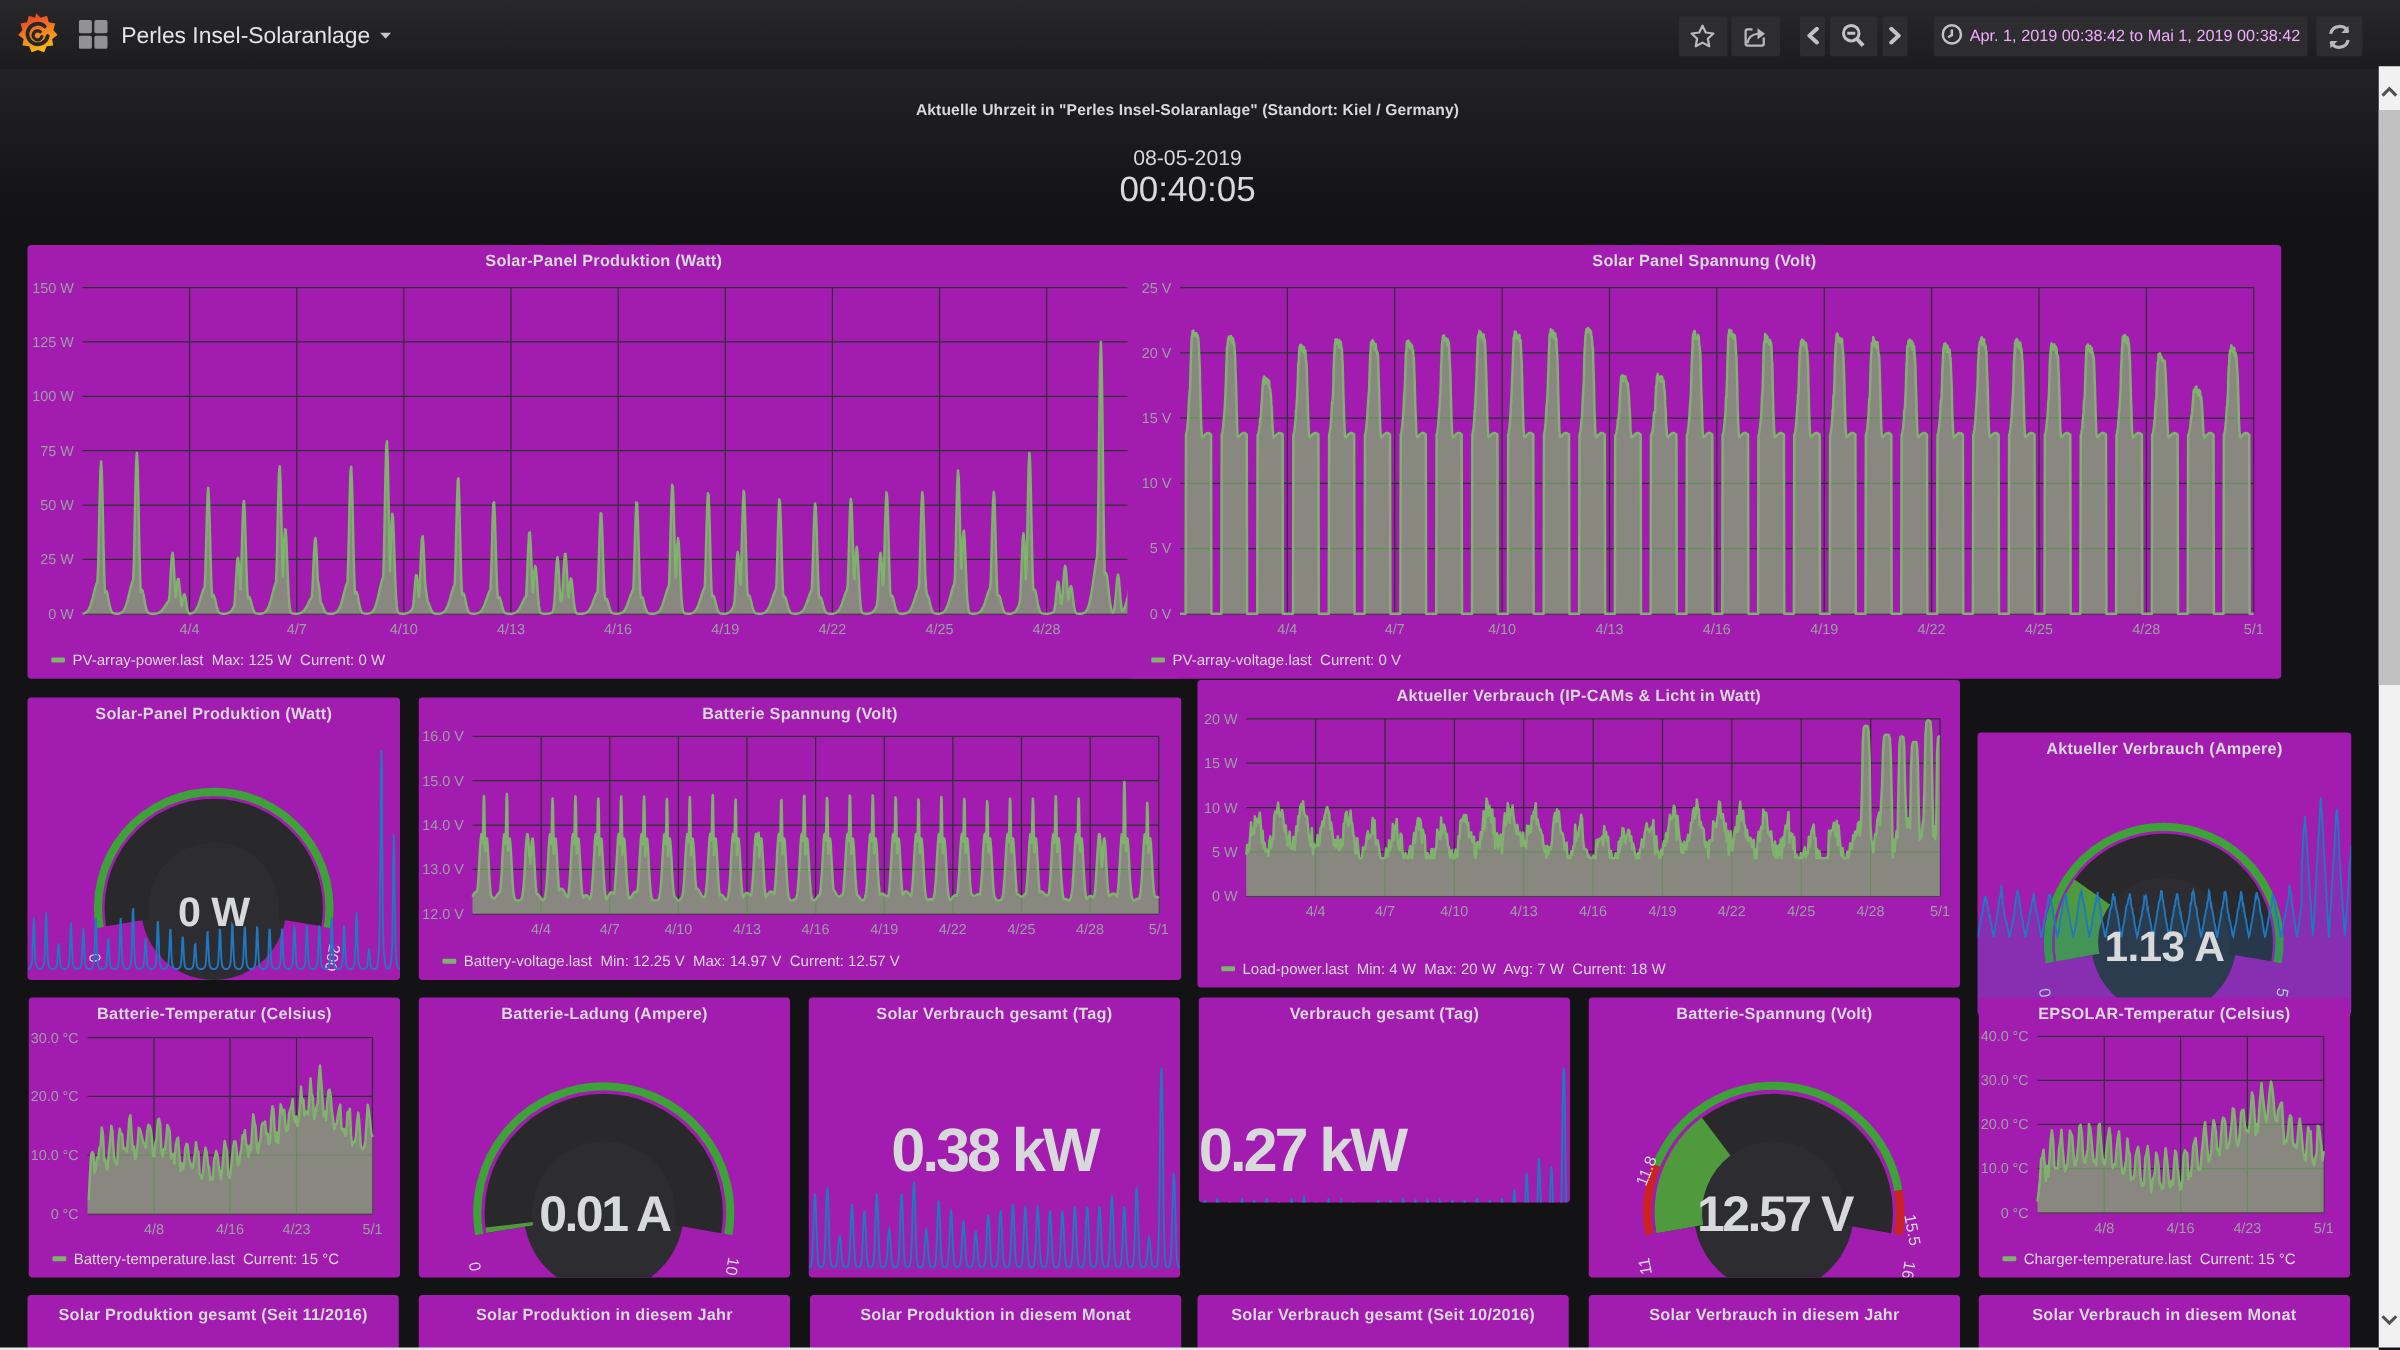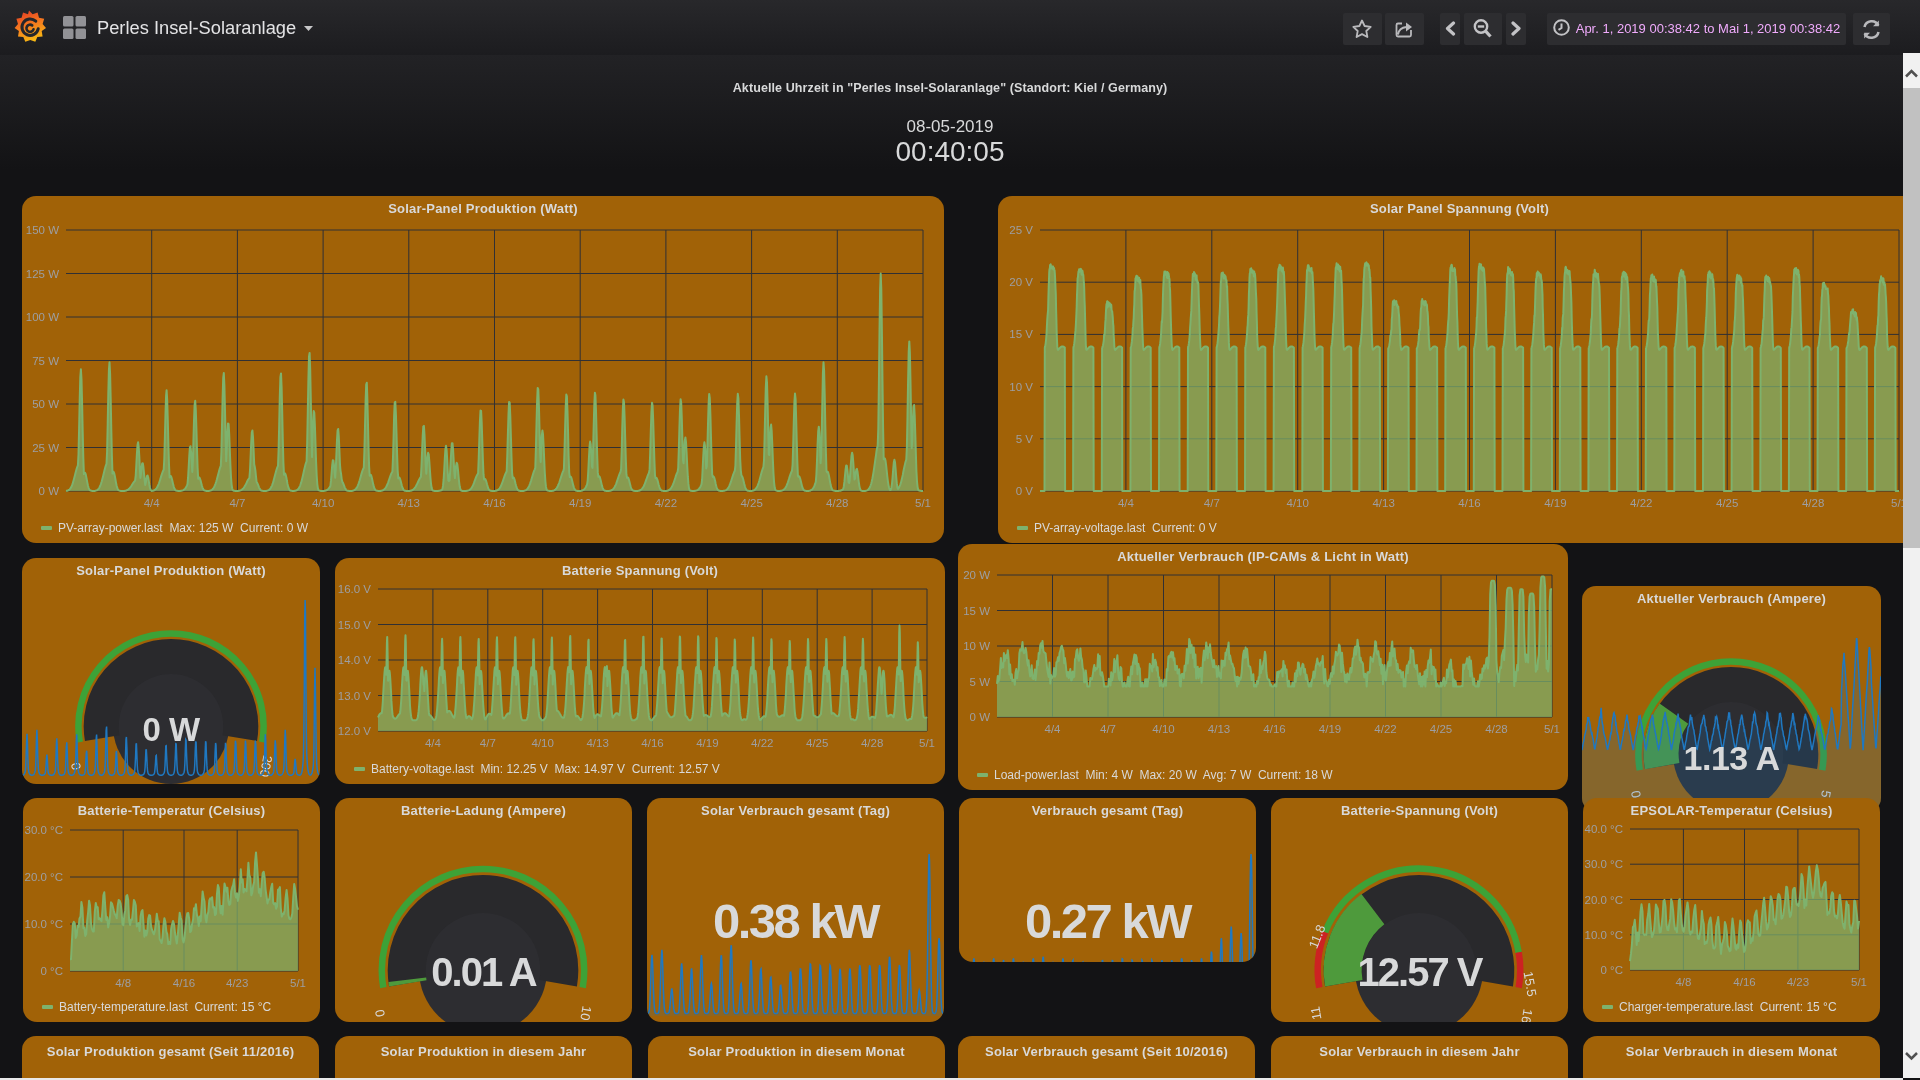--- a/index.html
+++ b/index.html
@@ -1,15 +1,15 @@
 <!DOCTYPE html>
 <html><head><meta charset="utf-8"><style>
 *{margin:0;padding:0;box-sizing:border-box}
 html,body{width:1920px;height:1080px;overflow:hidden;background:#131315;font-family:"Liberation Sans",sans-serif}
-.panel{position:absolute;background:#a16207;border-radius:14px;overflow:hidden}
+.panel{position:absolute;background:#a21caf;border-radius:3px;overflow:hidden}
 .ptitle{position:absolute;top:5px;left:0;right:0;text-align:center;font-size:13px;font-weight:bold;color:#d8d9da;letter-spacing:.2px}
 .legend{position:absolute;font-size:12px;color:#d8d9da;white-space:pre}
 .sw{display:inline-block;width:11px;height:4px;background:#7eb26d;border-radius:1px;margin-right:6px;vertical-align:2px}
 .navbtn{position:absolute;top:13px;height:32px;background:#2d2d30;border-radius:2px}
 </style></head><body>
 <div style="position:absolute;left:0;top:55px;width:1920px;height:115px;background:linear-gradient(#222225,#131315)"></div>
 <div style="position:absolute;left:0;top:0;width:1920px;height:55px;background:linear-gradient(#28282b,#1c1c1f)">
     <svg width="36" height="38" style="position:absolute;left:11px;top:8px">
 <defs>
         <linearGradient id="lg" x1="0.2" y1="0" x2="0.55" y2="1">
@@ -102,21 +102,21 @@
       <text x="386.8" y="311" fill="#9d9fa3" font-size="11.5" text-anchor="middle">4/13</text>
       <text x="472.5" y="311" fill="#9d9fa3" font-size="11.5" text-anchor="middle">4/16</text>
       <text x="558.2" y="311" fill="#9d9fa3" font-size="11.5" text-anchor="middle">4/19</text>
       <text x="643.9" y="311" fill="#9d9fa3" font-size="11.5" text-anchor="middle">4/22</text>
       <text x="729.6" y="311" fill="#9d9fa3" font-size="11.5" text-anchor="middle">4/25</text>
       <text x="815.3" y="311" fill="#9d9fa3" font-size="11.5" text-anchor="middle">4/28</text>
       <text x="901.0" y="311" fill="#9d9fa3" font-size="11.5" text-anchor="middle">5/1</text>
     </svg>
     <div class="legend" style="left:19px;bottom:8px"><span class="sw"></span>PV-array-power.last  Max: 125 W  Current: 0 W</div>
   </div>
-<div class="panel" style="left:998px;top:196px;width:923px;height:347px">
+<div class="panel" style="left:902px;top:196px;width:923px;height:347px">
     <div class="ptitle">Solar Panel Spannung (Volt)</div>
     <svg width="923" height="347" style="position:absolute;left:0;top:0">
       <line x1="42" y1="34.0" x2="901" y2="34.0" stroke="#303034" stroke-width="1"></line>
       <line x1="42" y1="86.2" x2="901" y2="86.2" stroke="#303034" stroke-width="1"></line>
       <line x1="42" y1="138.4" x2="901" y2="138.4" stroke="#303034" stroke-width="1"></line>
       <line x1="42" y1="190.6" x2="901" y2="190.6" stroke="#303034" stroke-width="1"></line>
       <line x1="42" y1="242.8" x2="901" y2="242.8" stroke="#303034" stroke-width="1"></line>
       <line x1="42" y1="295.0" x2="901" y2="295.0" stroke="#303034" stroke-width="1"></line>
       <line x1="127.9" y1="34" x2="127.9" y2="295" stroke="#303034" stroke-width="1"></line>
       <line x1="213.8" y1="34" x2="213.8" y2="295" stroke="#303034" stroke-width="1"></line>
@@ -310,21 +310,21 @@
     <div style="position:absolute;left:0;right:0;top:99px;text-align:center;font-size:49px;font-weight:bold;color:#d8d9da;line-height:1;letter-spacing:-2.5px">0.38 kW</div>
   </div>
 <div class="panel" style="left:959px;top:798px;width:297px;height:164px;overflow:hidden">
     <div class="ptitle">Verbrauch gesamt (Tag)</div>
     <svg width="297" height="224" style="position:absolute;left:0;top:0">
       <g transform="translate(0,54)">
         <path d="M0.0 161.5L0.4 161.4L0.8 161.2L1.2 160.7L1.7 159.6L2.1 157.4L2.5 153.4L2.9 147.1L3.3 138.3L3.7 128.0L4.1 118.0L4.5 110.6L5.0 107.9L5.4 110.8L5.8 118.3L6.2 128.4L6.6 138.7L7.0 147.3L7.4 153.5L7.8 157.5L8.3 159.7L8.7 160.8L9.1 161.2L9.5 161.4L9.9 161.5L10.3 161.4L10.7 161.2L11.2 160.7L11.6 159.5L12.0 157.1L12.4 152.9L12.8 146.3L13.2 137.3L13.6 126.6L14.0 116.3L14.5 108.8L14.9 106.3L15.3 109.4L15.7 117.3L16.1 127.7L16.5 138.3L16.9 147.1L17.3 153.5L17.8 157.5L18.2 159.7L18.6 160.8L19.0 161.2L19.4 161.4L19.8 161.5L20.2 161.4L20.7 161.2L21.1 160.7L21.5 159.6L21.9 157.3L22.3 153.3L22.7 147.0L23.1 138.4L23.5 128.4L24.0 118.8L24.4 111.9L24.8 109.6L25.2 112.7L25.6 120.3L26.0 130.1L26.4 140.0L26.8 148.2L27.3 154.1L27.7 157.8L28.1 159.8L28.5 160.8L28.9 161.3L29.3 161.4L29.7 161.5L30.2 161.4L30.6 161.2L31.0 160.6L31.4 159.4L31.8 156.9L32.2 152.6L32.6 145.8L33.0 136.6L33.5 125.9L33.9 115.7L34.3 108.5L34.7 106.3L35.1 109.8L35.5 117.9L35.9 128.4L36.4 138.9L36.8 147.6L37.2 153.8L37.6 157.7L38.0 159.8L38.4 160.8L38.8 161.3L39.2 161.4L39.7 161.5L40.1 161.4L40.5 161.2L40.9 160.6L41.3 159.4L41.7 157.0L42.1 152.7L42.5 146.0L43.0 137.0L43.4 126.6L43.8 116.8L44.2 109.9L44.6 108.0L45.0 111.6L45.4 119.6L45.9 129.8L46.3 139.9L46.7 148.3L47.1 154.2L47.5 157.9L47.9 159.9L48.3 160.8L48.7 161.3L49.2 161.4L49.6 161.5L50.0 161.4L50.4 161.2L50.8 160.6L51.2 159.3L51.6 156.7L52.0 152.2L52.5 145.3L52.9 135.9L53.3 125.2L53.7 115.1L54.1 108.2L54.5 106.4L54.9 110.2L55.4 118.6L55.8 129.2L56.2 139.6L56.6 148.1L57.0 154.1L57.4 157.8L57.8 159.9L58.2 160.8L58.7 161.3L59.1 161.4L59.5 161.5L59.9 161.4L60.3 161.2L60.7 160.6L61.1 159.4L61.5 156.9L62.0 152.6L62.4 146.0L62.8 137.1L63.2 127.1L63.6 117.6L64.0 111.3L64.4 109.7L64.9 113.5L65.3 121.5L65.7 131.5L66.1 141.2L66.5 149.2L66.9 154.7L67.3 158.1L67.7 160.0L68.2 160.9L68.6 161.3L69.0 161.4L69.4 161.5L69.8 161.4L70.2 161.1L70.6 160.5L71.0 159.1L71.5 156.5L71.9 151.8L72.3 144.7L72.7 135.2L73.1 124.5L73.5 114.5L73.9 107.9L74.4 106.4L74.8 110.6L75.2 119.2L75.6 129.9L76.0 140.2L76.4 148.6L76.8 154.4L77.2 158.0L77.7 160.0L78.1 160.9L78.5 161.3L78.9 161.4L79.3 161.5L79.7 161.4L80.1 161.1L80.5 160.4L81.0 159.0L81.4 156.2L81.8 151.3L82.2 143.9L82.6 134.1L83.0 123.0L83.4 112.8L83.9 106.1L84.3 104.8L84.7 109.3L85.1 118.3L85.5 129.3L85.9 139.9L86.3 148.4L86.7 154.4L87.2 158.0L87.6 160.0L88.0 160.9L88.4 161.3L88.8 161.4L89.2 161.5L89.6 161.4L90.1 161.1L90.5 160.5L90.9 159.2L91.3 156.6L91.7 152.0L92.1 145.2L92.5 136.2L92.9 126.0L93.4 116.8L93.8 110.9L94.2 109.9L94.6 114.2L95.0 122.4L95.4 132.5L95.8 142.1L96.2 149.8L96.7 155.2L97.1 158.4L97.5 160.1L97.9 161.0L98.3 161.3L98.7 161.4L99.1 161.5L99.6 161.4L100.0 161.1L100.4 160.4L100.8 159.0L101.2 156.1L101.6 151.2L102.0 143.9L102.4 134.2L102.9 123.4L103.3 113.7L103.7 107.5L104.1 106.6L104.5 111.3L104.9 120.3L105.3 131.0L105.7 141.2L106.2 149.3L106.6 154.9L107.0 158.3L107.4 160.1L107.8 160.9L108.2 161.3L108.6 161.4L109.1 161.5L109.5 161.4L109.9 161.1L110.3 160.4L110.7 159.0L111.1 156.2L111.5 151.3L111.9 144.1L112.4 134.7L112.8 124.2L113.2 114.9L113.6 109.0L114.0 108.3L114.4 113.1L114.8 121.8L115.2 132.2L115.7 142.1L116.1 149.9L116.5 155.2L116.9 158.5L117.3 160.2L117.7 161.0L118.1 161.3L118.6 161.4L119.0 161.5L119.4 161.4L119.8 161.1L120.2 160.4L120.6 159.0L121.0 156.2L121.4 151.5L121.9 144.4L122.3 135.2L122.7 125.0L123.1 116.1L123.5 110.5L123.9 110.1L124.3 114.8L124.7 123.4L125.2 133.5L125.6 143.0L126.0 150.5L126.4 155.6L126.8 158.6L127.2 160.2L127.6 161.0L128.1 161.3L128.5 161.5L128.9 161.5L129.3 161.4L129.7 161.1L130.1 160.4L130.5 159.0L130.9 156.3L131.4 151.6L131.8 144.7L132.2 135.7L132.6 125.9L133.0 117.3L133.4 112.1L133.8 111.8L134.2 116.6L134.7 124.9L135.1 134.7L135.5 143.9L135.9 151.0L136.3 155.9L136.7 158.8L137.1 160.3L137.6 161.0L138.0 161.4L138.4 161.5L138.8 161.5L139.2 161.4L139.6 161.0L140.0 160.3L140.4 158.8L140.9 155.8L141.3 150.7L141.7 143.3L142.1 133.6L142.5 123.2L142.9 114.1L143.3 108.7L143.7 108.6L144.2 113.8L144.6 122.8L145.0 133.3L145.4 143.0L145.8 150.5L146.2 155.6L146.6 158.7L147.1 160.3L147.5 161.0L147.9 161.3L148.3 161.5L148.7 161.5L149.1 161.3L149.5 161.0L149.9 160.3L150.4 158.7L150.8 155.6L151.2 150.5L151.6 143.0L152.0 133.3L152.4 122.8L152.8 113.8L153.3 108.6L153.7 108.7L154.1 114.1L154.5 123.2L154.9 133.6L155.3 143.3L155.7 150.7L156.1 155.8L156.6 158.8L157.0 160.3L157.4 161.0L157.8 161.4L158.2 161.5L158.6 161.5L159.0 161.3L159.4 161.0L159.9 160.2L160.3 158.5L160.7 155.3L161.1 150.0L161.5 142.1L161.9 132.1L162.3 121.3L162.8 112.1L163.2 106.8L163.6 107.1L164.0 112.9L164.4 122.3L164.8 133.1L165.2 143.0L165.6 150.6L166.1 155.7L166.5 158.7L166.9 160.3L167.3 161.0L167.7 161.4L168.1 161.5L168.5 161.4L168.9 161.3L169.4 161.0L169.8 160.2L170.2 158.5L170.6 155.4L171.0 150.1L171.4 142.4L171.8 132.6L172.3 122.2L172.7 113.3L173.1 108.4L173.5 108.9L173.9 114.6L174.3 123.9L174.7 134.3L175.1 143.8L175.6 151.1L176.0 156.0L176.4 158.9L176.8 160.4L177.2 161.1L177.6 161.4L178.0 161.5L178.4 161.4L178.9 161.3L179.3 161.0L179.7 160.2L180.1 158.5L180.5 155.2L180.9 149.9L181.3 142.1L181.8 132.2L182.2 121.8L182.6 113.1L183.0 108.3L183.4 109.0L183.8 114.9L184.2 124.2L184.6 134.7L185.1 144.1L185.5 151.3L185.9 156.2L186.3 159.0L186.7 160.4L187.1 161.1L187.5 161.4L187.9 161.5L188.4 161.4L188.8 161.3L189.2 161.0L189.6 160.1L190.0 158.4L190.4 155.1L190.8 149.7L191.3 141.8L191.7 131.9L192.1 121.5L192.5 112.9L192.9 108.3L193.3 109.1L193.7 115.1L194.1 124.6L194.6 135.0L195.0 144.4L195.4 151.5L195.8 156.3L196.2 159.0L196.6 160.5L197.0 161.1L197.4 161.4L197.9 161.5L198.3 161.4L198.7 161.3L199.1 160.9L199.5 160.1L199.9 158.3L200.3 154.9L200.8 149.4L201.2 141.5L201.6 131.6L202.0 121.2L202.4 112.6L202.8 108.2L203.2 109.2L203.6 115.4L204.1 124.9L204.5 135.3L204.9 144.7L205.3 151.7L205.7 156.4L206.1 159.1L206.5 160.5L206.9 161.1L207.4 161.4L207.8 161.5L208.2 161.4L208.6 161.3L209.0 160.9L209.4 160.0L209.8 158.2L210.3 154.8L210.7 149.2L211.1 141.2L211.5 131.2L211.9 120.8L212.3 112.4L212.7 108.2L213.1 109.4L213.6 115.7L214.0 125.2L214.4 135.7L214.8 144.9L215.2 151.9L215.6 156.5L216.0 159.2L216.5 160.5L216.9 161.1L217.3 161.4L217.7 161.5L218.1 161.4L218.5 161.3L218.9 160.9L219.3 160.0L219.8 158.0L220.2 154.4L220.6 148.6L221.0 140.2L221.4 129.9L221.8 119.2L222.2 110.6L222.6 106.4L223.1 107.9L223.5 114.5L223.9 124.5L224.3 135.2L224.7 144.7L225.1 151.8L225.5 156.5L226.0 159.1L226.4 160.5L226.8 161.1L227.2 161.4L227.6 161.5L228.0 161.4L228.4 161.3L228.8 160.9L229.3 160.0L229.7 158.0L230.1 154.5L230.5 148.8L230.9 140.6L231.3 130.5L231.7 120.2L232.1 112.0L232.6 108.1L233.0 109.6L233.4 116.2L233.8 125.9L234.2 136.4L234.6 145.5L235.0 152.3L235.5 156.7L235.9 159.3L236.3 160.6L236.7 161.2L237.1 161.4L237.5 161.5L237.9 161.4L238.3 161.3L238.8 160.8L239.2 159.9L239.6 157.8L240.0 154.1L240.4 148.1L240.8 139.6L241.2 129.2L241.6 118.6L242.1 110.2L242.5 106.4L242.9 108.2L243.3 115.1L243.7 125.2L244.1 135.9L244.5 145.3L245.0 152.2L245.4 156.7L245.8 159.3L246.2 160.6L246.6 161.2L247.0 161.4L247.4 161.5L247.8 161.4L248.3 161.2L248.7 160.7L249.1 159.6L249.5 157.3L249.9 153.0L250.3 146.2L250.7 136.6L251.1 124.8L251.6 113.0L252.0 103.7L252.4 99.6L252.8 101.9L253.2 109.8L253.6 121.2L254.0 133.2L254.5 143.6L254.9 151.3L255.3 156.3L255.7 159.1L256.1 160.5L256.5 161.1L256.9 161.4L257.3 161.4L257.8 161.4L258.2 161.2L258.6 160.5L259.0 159.1L259.4 156.2L259.8 151.0L260.2 142.6L260.6 130.7L261.1 116.4L261.5 102.1L261.9 91.0L262.3 86.2L262.7 89.2L263.1 99.0L263.5 113.0L264.0 127.5L264.4 140.1L264.8 149.3L265.2 155.3L265.6 158.6L266.0 160.3L266.4 161.1L266.8 161.3L267.3 161.4L267.7 161.4L268.1 161.1L268.5 160.3L268.9 158.7L269.3 155.3L269.7 149.1L270.2 139.2L270.6 125.4L271.0 108.8L271.4 92.3L271.8 79.7L272.2 74.5L272.6 78.2L273.0 89.8L273.5 106.0L273.9 122.8L274.3 137.2L274.7 147.7L275.1 154.5L275.5 158.2L275.9 160.1L276.3 161.0L276.8 161.3L277.2 161.4L277.6 161.4L278.0 161.1L278.4 160.4L278.8 158.8L279.2 155.6L279.7 149.8L280.1 140.6L280.5 127.7L280.9 112.3L281.3 97.1L281.7 85.7L282.1 81.1L282.5 84.9L283.0 95.8L283.4 110.8L283.8 126.2L284.2 139.4L284.6 149.0L285.0 155.2L285.4 158.6L285.8 160.3L286.3 161.0L286.7 161.3L287.1 161.4L287.5 161.2L287.9 160.6L288.3 159.2L288.7 155.9L289.2 149.2L289.6 137.3L290.0 118.4L290.4 92.2L290.8 61.1L291.2 30.5L291.6 7.7L292.0 2.0L292.5 7.1L292.9 29.6L293.3 60.0L293.7 91.2L294.1 117.6L294.5 136.8L294.9 148.9L295.3 155.7L295.8 159.1L296.2 160.6L296.6 161.2L297.0 161.4L297.0 164.0L0.0 164.0Z" fill="#1f78c1" fill-opacity="0.14"></path>
         <path d="M0.0 161.5L0.4 161.4L0.8 161.2L1.2 160.7L1.7 159.6L2.1 157.4L2.5 153.4L2.9 147.1L3.3 138.3L3.7 128.0L4.1 118.0L4.5 110.6L5.0 107.9L5.4 110.8L5.8 118.3L6.2 128.4L6.6 138.7L7.0 147.3L7.4 153.5L7.8 157.5L8.3 159.7L8.7 160.8L9.1 161.2L9.5 161.4L9.9 161.5L10.3 161.4L10.7 161.2L11.2 160.7L11.6 159.5L12.0 157.1L12.4 152.9L12.8 146.3L13.2 137.3L13.6 126.6L14.0 116.3L14.5 108.8L14.9 106.3L15.3 109.4L15.7 117.3L16.1 127.7L16.5 138.3L16.9 147.1L17.3 153.5L17.8 157.5L18.2 159.7L18.6 160.8L19.0 161.2L19.4 161.4L19.8 161.5L20.2 161.4L20.7 161.2L21.1 160.7L21.5 159.6L21.9 157.3L22.3 153.3L22.7 147.0L23.1 138.4L23.5 128.4L24.0 118.8L24.4 111.9L24.8 109.6L25.2 112.7L25.6 120.3L26.0 130.1L26.4 140.0L26.8 148.2L27.3 154.1L27.7 157.8L28.1 159.8L28.5 160.8L28.9 161.3L29.3 161.4L29.7 161.5L30.2 161.4L30.6 161.2L31.0 160.6L31.4 159.4L31.8 156.9L32.2 152.6L32.6 145.8L33.0 136.6L33.5 125.9L33.9 115.7L34.3 108.5L34.7 106.3L35.1 109.8L35.5 117.9L35.9 128.4L36.4 138.9L36.8 147.6L37.2 153.8L37.6 157.7L38.0 159.8L38.4 160.8L38.8 161.3L39.2 161.4L39.7 161.5L40.1 161.4L40.5 161.2L40.9 160.6L41.3 159.4L41.7 157.0L42.1 152.7L42.5 146.0L43.0 137.0L43.4 126.6L43.8 116.8L44.2 109.9L44.6 108.0L45.0 111.6L45.4 119.6L45.9 129.8L46.3 139.9L46.7 148.3L47.1 154.2L47.5 157.9L47.9 159.9L48.3 160.8L48.7 161.3L49.2 161.4L49.6 161.5L50.0 161.4L50.4 161.2L50.8 160.6L51.2 159.3L51.6 156.7L52.0 152.2L52.5 145.3L52.9 135.9L53.3 125.2L53.7 115.1L54.1 108.2L54.5 106.4L54.9 110.2L55.4 118.6L55.8 129.2L56.2 139.6L56.6 148.1L57.0 154.1L57.4 157.8L57.8 159.9L58.2 160.8L58.7 161.3L59.1 161.4L59.5 161.5L59.9 161.4L60.3 161.2L60.7 160.6L61.1 159.4L61.5 156.9L62.0 152.6L62.4 146.0L62.8 137.1L63.2 127.1L63.6 117.6L64.0 111.3L64.4 109.7L64.9 113.5L65.3 121.5L65.7 131.5L66.1 141.2L66.5 149.2L66.9 154.7L67.3 158.1L67.7 160.0L68.2 160.9L68.6 161.3L69.0 161.4L69.4 161.5L69.8 161.4L70.2 161.1L70.6 160.5L71.0 159.1L71.5 156.5L71.9 151.8L72.3 144.7L72.7 135.2L73.1 124.5L73.5 114.5L73.9 107.9L74.4 106.4L74.8 110.6L75.2 119.2L75.6 129.9L76.0 140.2L76.4 148.6L76.8 154.4L77.2 158.0L77.7 160.0L78.1 160.9L78.5 161.3L78.9 161.4L79.3 161.5L79.7 161.4L80.1 161.1L80.5 160.4L81.0 159.0L81.4 156.2L81.8 151.3L82.2 143.9L82.6 134.1L83.0 123.0L83.4 112.8L83.9 106.1L84.3 104.8L84.7 109.3L85.1 118.3L85.5 129.3L85.9 139.9L86.3 148.4L86.7 154.4L87.2 158.0L87.6 160.0L88.0 160.9L88.4 161.3L88.8 161.4L89.2 161.5L89.6 161.4L90.1 161.1L90.5 160.5L90.9 159.2L91.3 156.6L91.7 152.0L92.1 145.2L92.5 136.2L92.9 126.0L93.4 116.8L93.8 110.9L94.2 109.9L94.6 114.2L95.0 122.4L95.4 132.5L95.8 142.1L96.2 149.8L96.7 155.2L97.1 158.4L97.5 160.1L97.9 161.0L98.3 161.3L98.7 161.4L99.1 161.5L99.6 161.4L100.0 161.1L100.4 160.4L100.8 159.0L101.2 156.1L101.6 151.2L102.0 143.9L102.4 134.2L102.9 123.4L103.3 113.7L103.7 107.5L104.1 106.6L104.5 111.3L104.9 120.3L105.3 131.0L105.7 141.2L106.2 149.3L106.6 154.9L107.0 158.3L107.4 160.1L107.8 160.9L108.2 161.3L108.6 161.4L109.1 161.5L109.5 161.4L109.9 161.1L110.3 160.4L110.7 159.0L111.1 156.2L111.5 151.3L111.9 144.1L112.4 134.7L112.8 124.2L113.2 114.9L113.6 109.0L114.0 108.3L114.4 113.1L114.8 121.8L115.2 132.2L115.7 142.1L116.1 149.9L116.5 155.2L116.9 158.5L117.3 160.2L117.7 161.0L118.1 161.3L118.6 161.4L119.0 161.5L119.4 161.4L119.8 161.1L120.2 160.4L120.6 159.0L121.0 156.2L121.4 151.5L121.9 144.4L122.3 135.2L122.7 125.0L123.1 116.1L123.5 110.5L123.9 110.1L124.3 114.8L124.7 123.4L125.2 133.5L125.6 143.0L126.0 150.5L126.4 155.6L126.8 158.6L127.2 160.2L127.6 161.0L128.1 161.3L128.5 161.5L128.9 161.5L129.3 161.4L129.7 161.1L130.1 160.4L130.5 159.0L130.9 156.3L131.4 151.6L131.8 144.7L132.2 135.7L132.6 125.9L133.0 117.3L133.4 112.1L133.8 111.8L134.2 116.6L134.7 124.9L135.1 134.7L135.5 143.9L135.9 151.0L136.3 155.9L136.7 158.8L137.1 160.3L137.6 161.0L138.0 161.4L138.4 161.5L138.8 161.5L139.2 161.4L139.6 161.0L140.0 160.3L140.4 158.8L140.9 155.8L141.3 150.7L141.7 143.3L142.1 133.6L142.5 123.2L142.9 114.1L143.3 108.7L143.7 108.6L144.2 113.8L144.6 122.8L145.0 133.3L145.4 143.0L145.8 150.5L146.2 155.6L146.6 158.7L147.1 160.3L147.5 161.0L147.9 161.3L148.3 161.5L148.7 161.5L149.1 161.3L149.5 161.0L149.9 160.3L150.4 158.7L150.8 155.6L151.2 150.5L151.6 143.0L152.0 133.3L152.4 122.8L152.8 113.8L153.3 108.6L153.7 108.7L154.1 114.1L154.5 123.2L154.9 133.6L155.3 143.3L155.7 150.7L156.1 155.8L156.6 158.8L157.0 160.3L157.4 161.0L157.8 161.4L158.2 161.5L158.6 161.5L159.0 161.3L159.4 161.0L159.9 160.2L160.3 158.5L160.7 155.3L161.1 150.0L161.5 142.1L161.9 132.1L162.3 121.3L162.8 112.1L163.2 106.8L163.6 107.1L164.0 112.9L164.4 122.3L164.8 133.1L165.2 143.0L165.6 150.6L166.1 155.7L166.5 158.7L166.9 160.3L167.3 161.0L167.7 161.4L168.1 161.5L168.5 161.4L168.9 161.3L169.4 161.0L169.8 160.2L170.2 158.5L170.6 155.4L171.0 150.1L171.4 142.4L171.8 132.6L172.3 122.2L172.7 113.3L173.1 108.4L173.5 108.9L173.9 114.6L174.3 123.9L174.7 134.3L175.1 143.8L175.6 151.1L176.0 156.0L176.4 158.9L176.8 160.4L177.2 161.1L177.6 161.4L178.0 161.5L178.4 161.4L178.9 161.3L179.3 161.0L179.7 160.2L180.1 158.5L180.5 155.2L180.9 149.9L181.3 142.1L181.8 132.2L182.2 121.8L182.6 113.1L183.0 108.3L183.4 109.0L183.8 114.9L184.2 124.2L184.6 134.7L185.1 144.1L185.5 151.3L185.9 156.2L186.3 159.0L186.7 160.4L187.1 161.1L187.5 161.4L187.9 161.5L188.4 161.4L188.8 161.3L189.2 161.0L189.6 160.1L190.0 158.4L190.4 155.1L190.8 149.7L191.3 141.8L191.7 131.9L192.1 121.5L192.5 112.9L192.9 108.3L193.3 109.1L193.7 115.1L194.1 124.6L194.6 135.0L195.0 144.4L195.4 151.5L195.8 156.3L196.2 159.0L196.6 160.5L197.0 161.1L197.4 161.4L197.9 161.5L198.3 161.4L198.7 161.3L199.1 160.9L199.5 160.1L199.9 158.3L200.3 154.9L200.8 149.4L201.2 141.5L201.6 131.6L202.0 121.2L202.4 112.6L202.8 108.2L203.2 109.2L203.6 115.4L204.1 124.9L204.5 135.3L204.9 144.7L205.3 151.7L205.7 156.4L206.1 159.1L206.5 160.5L206.9 161.1L207.4 161.4L207.8 161.5L208.2 161.4L208.6 161.3L209.0 160.9L209.4 160.0L209.8 158.2L210.3 154.8L210.7 149.2L211.1 141.2L211.5 131.2L211.9 120.8L212.3 112.4L212.7 108.2L213.1 109.4L213.6 115.7L214.0 125.2L214.4 135.7L214.8 144.9L215.2 151.9L215.6 156.5L216.0 159.2L216.5 160.5L216.9 161.1L217.3 161.4L217.7 161.5L218.1 161.4L218.5 161.3L218.9 160.9L219.3 160.0L219.8 158.0L220.2 154.4L220.6 148.6L221.0 140.2L221.4 129.9L221.8 119.2L222.2 110.6L222.6 106.4L223.1 107.9L223.5 114.5L223.9 124.5L224.3 135.2L224.7 144.7L225.1 151.8L225.5 156.5L226.0 159.1L226.4 160.5L226.8 161.1L227.2 161.4L227.6 161.5L228.0 161.4L228.4 161.3L228.8 160.9L229.3 160.0L229.7 158.0L230.1 154.5L230.5 148.8L230.9 140.6L231.3 130.5L231.7 120.2L232.1 112.0L232.6 108.1L233.0 109.6L233.4 116.2L233.8 125.9L234.2 136.4L234.6 145.5L235.0 152.3L235.5 156.7L235.9 159.3L236.3 160.6L236.7 161.2L237.1 161.4L237.5 161.5L237.9 161.4L238.3 161.3L238.8 160.8L239.2 159.9L239.6 157.8L240.0 154.1L240.4 148.1L240.8 139.6L241.2 129.2L241.6 118.6L242.1 110.2L242.5 106.4L242.9 108.2L243.3 115.1L243.7 125.2L244.1 135.9L244.5 145.3L245.0 152.2L245.4 156.7L245.8 159.3L246.2 160.6L246.6 161.2L247.0 161.4L247.4 161.5L247.8 161.4L248.3 161.2L248.7 160.7L249.1 159.6L249.5 157.3L249.9 153.0L250.3 146.2L250.7 136.6L251.1 124.8L251.6 113.0L252.0 103.7L252.4 99.6L252.8 101.9L253.2 109.8L253.6 121.2L254.0 133.2L254.5 143.6L254.9 151.3L255.3 156.3L255.7 159.1L256.1 160.5L256.5 161.1L256.9 161.4L257.3 161.4L257.8 161.4L258.2 161.2L258.6 160.5L259.0 159.1L259.4 156.2L259.8 151.0L260.2 142.6L260.6 130.7L261.1 116.4L261.5 102.1L261.9 91.0L262.3 86.2L262.7 89.2L263.1 99.0L263.5 113.0L264.0 127.5L264.4 140.1L264.8 149.3L265.2 155.3L265.6 158.6L266.0 160.3L266.4 161.1L266.8 161.3L267.3 161.4L267.7 161.4L268.1 161.1L268.5 160.3L268.9 158.7L269.3 155.3L269.7 149.1L270.2 139.2L270.6 125.4L271.0 108.8L271.4 92.3L271.8 79.7L272.2 74.5L272.6 78.2L273.0 89.8L273.5 106.0L273.9 122.8L274.3 137.2L274.7 147.7L275.1 154.5L275.5 158.2L275.9 160.1L276.3 161.0L276.8 161.3L277.2 161.4L277.6 161.4L278.0 161.1L278.4 160.4L278.8 158.8L279.2 155.6L279.7 149.8L280.1 140.6L280.5 127.7L280.9 112.3L281.3 97.1L281.7 85.7L282.1 81.1L282.5 84.9L283.0 95.8L283.4 110.8L283.8 126.2L284.2 139.4L284.6 149.0L285.0 155.2L285.4 158.6L285.8 160.3L286.3 161.0L286.7 161.3L287.1 161.4L287.5 161.2L287.9 160.6L288.3 159.2L288.7 155.9L289.2 149.2L289.6 137.3L290.0 118.4L290.4 92.2L290.8 61.1L291.2 30.5L291.6 7.7L292.0 2.0L292.5 7.1L292.9 29.6L293.3 60.0L293.7 91.2L294.1 117.6L294.5 136.8L294.9 148.9L295.3 155.7L295.8 159.1L296.2 160.6L296.6 161.2L297.0 161.4" fill="none" stroke="#1f78c1" stroke-width="1.5"></path>
       </g>
     </svg>
-    <div style="position:absolute;left:0;right:0;top:99px;text-align:center;font-size:49px;font-weight:bold;color:#d8d9da;line-height:1;letter-spacing:-2.5px">0.27 kW</div>
+    <div style="position:absolute;left:0;right:0;top:99px;font-size:49px;font-weight:bold;color:#d8d9da;line-height:1;letter-spacing:-2.5px">0.27 kW</div>
   </div>
 <div class="panel" style="left:1271px;top:798px;width:297px;height:224px">
     <div class="ptitle">Batterie-Spannung (Volt)</div>
     <svg width="297" height="224" style="position:absolute;left:0;top:0">
       <circle cx="148" cy="172" r="64" fill="#2d2d31"></circle>
       <path d="M72.8 185.3A76.3 76.3 0 1 1 223.2 185.3" stroke="#29292c" stroke-width="38" fill="none"></path>
       <path d="M72.8 185.3A76.3 76.3 0 0 1 101.9 111.2" stroke="#4e9a3c" stroke-width="38" fill="none"></path>
       <path d="M48.3 189.6A101.2 101.2 0 0 1 54.1 134.1" stroke="#cc2222" stroke-width="6.5" fill="none"></path>
       <path d="M54.1 134.1A101.2 101.2 0 0 1 247.7 154.4" stroke="#3da237" stroke-width="6.5" fill="none"></path>
       <path d="M247.7 154.4A101.2 101.2 0 0 1 247.7 189.6" stroke="#cc2222" stroke-width="6.5" fill="none"></path>

